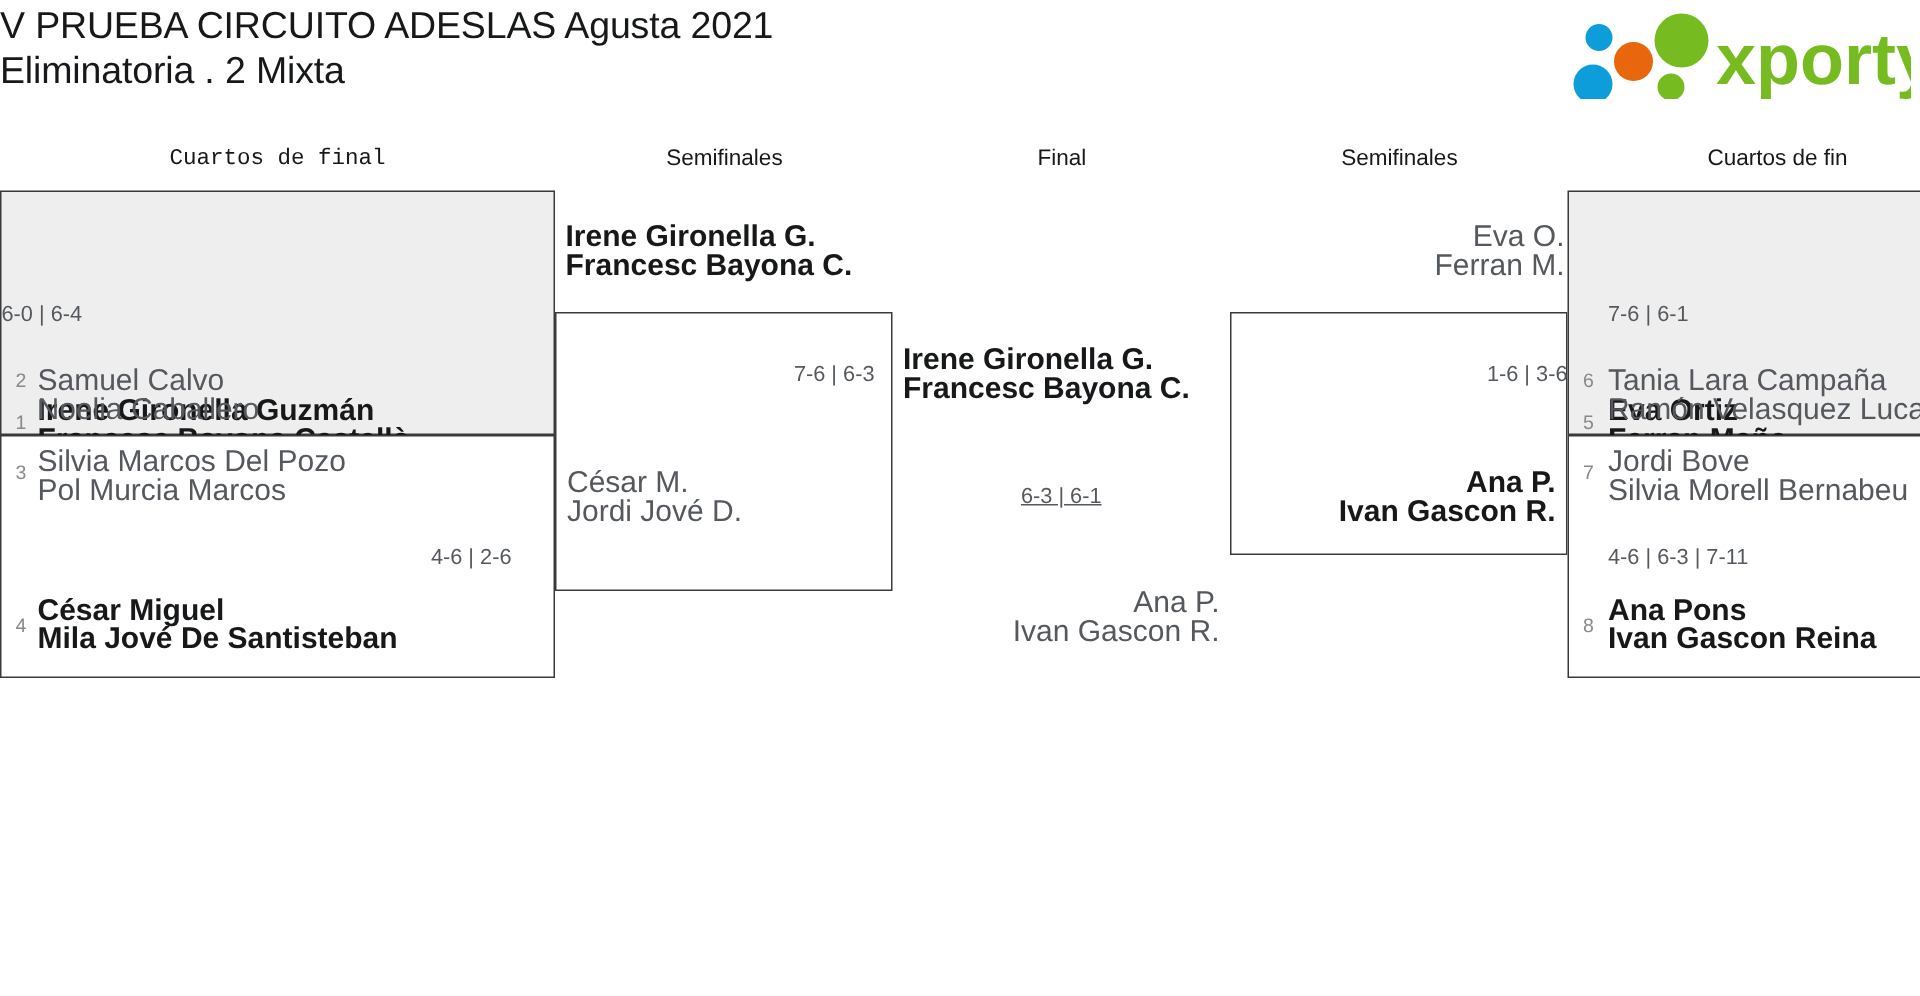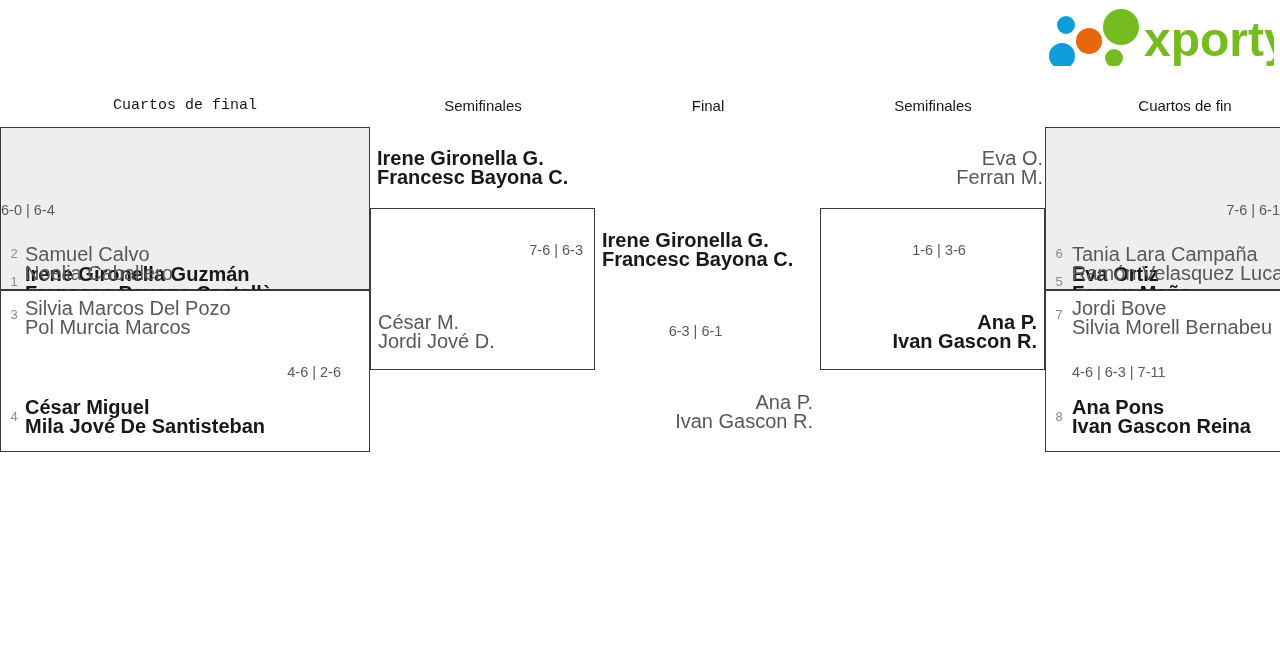--- a/index.html
+++ b/index.html
@@ -52,20 +52,24 @@
 
   
   .ln { position: absolute; background: #3a3a3a; }
   .ln.v { width: 1px; }
 </style>
 </head>
 <body>
 
 <div id="root">
 
+  <div class="title-block">
+    <div class="title-line">V PRUEBA CIRCUITO ADESLAS Agusta 2021</div>
+    <div class="title-line">Eliminatoria . 2 Mixta</div>
+  </div>
 
   <div class="logo">
     <svg width="228" height="58" viewBox="0 0 228 58" aria-hidden="true">
       <circle cx="20" cy="17" r="9" fill="#0d9ddb"></circle>
       <circle cx="16" cy="48" r="13" fill="#0d9ddb"></circle>
       <circle cx="43" cy="33" r="13" fill="#e8670c"></circle>
       <circle cx="75" cy="19" r="18" fill="#76bc21"></circle>
       <circle cx="68" cy="50" r="9" fill="#76bc21"></circle>
       <text x="98" y="48" font-family="'Liberation Sans', sans-serif" font-size="48" font-weight="bold" fill="#76bc21">xporty</text>
     </svg>
@@ -97,51 +101,51 @@
     <div class="score" style="left:0px; top:73px; width:340px; text-align:right;">4-6 | 2-6</div>
 
     <div class="seed" style="left:2px; top:118px;">4</div>
     <div class="team win" style="left:24px; top:107px;">César Miguel</div>
     <div class="team win" style="left:24px; top:126px;">Mila Jové De Santisteban</div>
   </div>
 
   <div class="team win" style="left:377px; top:149px;">Irene Gironella G.</div>
   <div class="team win" style="left:377px; top:168px;">Francesc Bayona C.</div>
 
-  <div class="match-box" style="left:370px; top:208px; width:225px; height:162px;">
+  <div class="match-box" style="left:370px; top:208px; width:225px; height:186px;">
     <div class="score" style="left:0px; top:33px; width:212px; text-align:right;">7-6 | 6-3</div>
     <div class="team" style="left:7px; top:104px;">César M.</div>
     <div class="team" style="left:7px; top:123px;">Jordi Jové D.</div>
   </div>
 
   <div class="ln v" style="left:820px; top:208px; height:162px;"></div>
 
   <div class="team win" style="left:602px; top:231px;">Irene Gironella G.</div>
   <div class="team win" style="left:602px; top:250px;">Francesc Bayona C.</div>
 
-  <div class="score" style="left:588px; top:323px; width:215px; text-align:center;">6-3 | 6-1</div>
+  <div class="score" style="left:600px; top:323px; width:215px; text-align:center;text-decoration:underline;">6-3 | 6-1</div>
 
   <div class="team right" style="left:560px; top:393px; width:253px;">Ana P.</div>
   <div class="team right" style="left:560px; top:412px; width:253px;">Ivan Gascon R.</div>
 
   <div class="team right" style="left:790px; top:149px; width:253px;">Eva O.</div>
   <div class="team right" style="left:790px; top:168px; width:253px;">Ferran M.</div>
 
   <div class="match-box" style="left:820px; top:208px; width:225px; height:162px;">
-    <div class="score" style="left:12px; top:33px; width:212px; text-align:center;">1-6 | 3-6</div>
+    <div class="score" style="left:12px; top:33px; width:212px; text-align:right;">1-6 | 3-6</div>
     <div class="team win right" style="left:0px; top:104px; width:216px;">Ana P.</div>
     <div class="team win right" style="left:0px; top:123px; width:216px;">Ivan Gascon R.</div>
   </div>
 
   <div class="match-box shaded" style="left:1045px; top:127px; width:250px; height:163px;">
     <div class="seed" style="left:2px; top:146px;">5</div>
     <div class="team win" style="left:26px; top:137px;">Eva Ortiz</div>
     <div class="team win" style="left:26px; top:156px;">Ferran Mañe</div>
 
-    <div class="score" style="left:26px; top:74px; width:208px; text-align:right;">7-6 | 6-1</div>
+    <div class="score" style="left:26px; top:74px; width:208px; text-align:left;">7-6 | 6-1</div>
 
     <div class="seed" style="left:2px; top:118px;">6</div>
     <div class="team" style="left:26px; top:117px;">Tania Lara Campaña</div>
     <div class="team" style="left:26px; top:136px;">Ramón Velasquez Lucas</div>
   </div>
 
   <div class="match-box" style="left:1045px; top:290px; width:250px; height:162px;">
     <div class="seed" style="left:2px; top:16px;">7</div>
     <div class="team" style="left:26px; top:8px;">Jordi Bove</div>
     <div class="team" style="left:26px; top:27px;">Silvia Morell Bernabeu</div>

